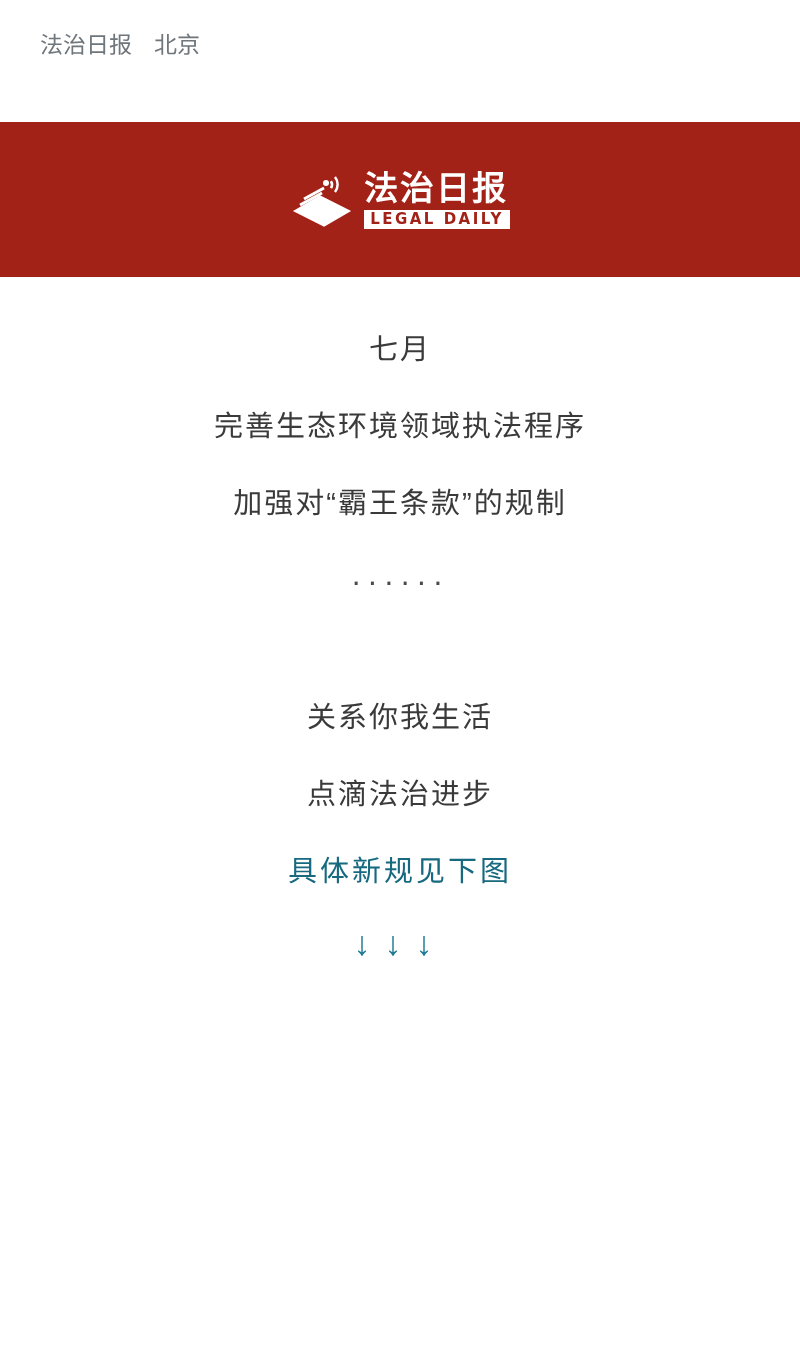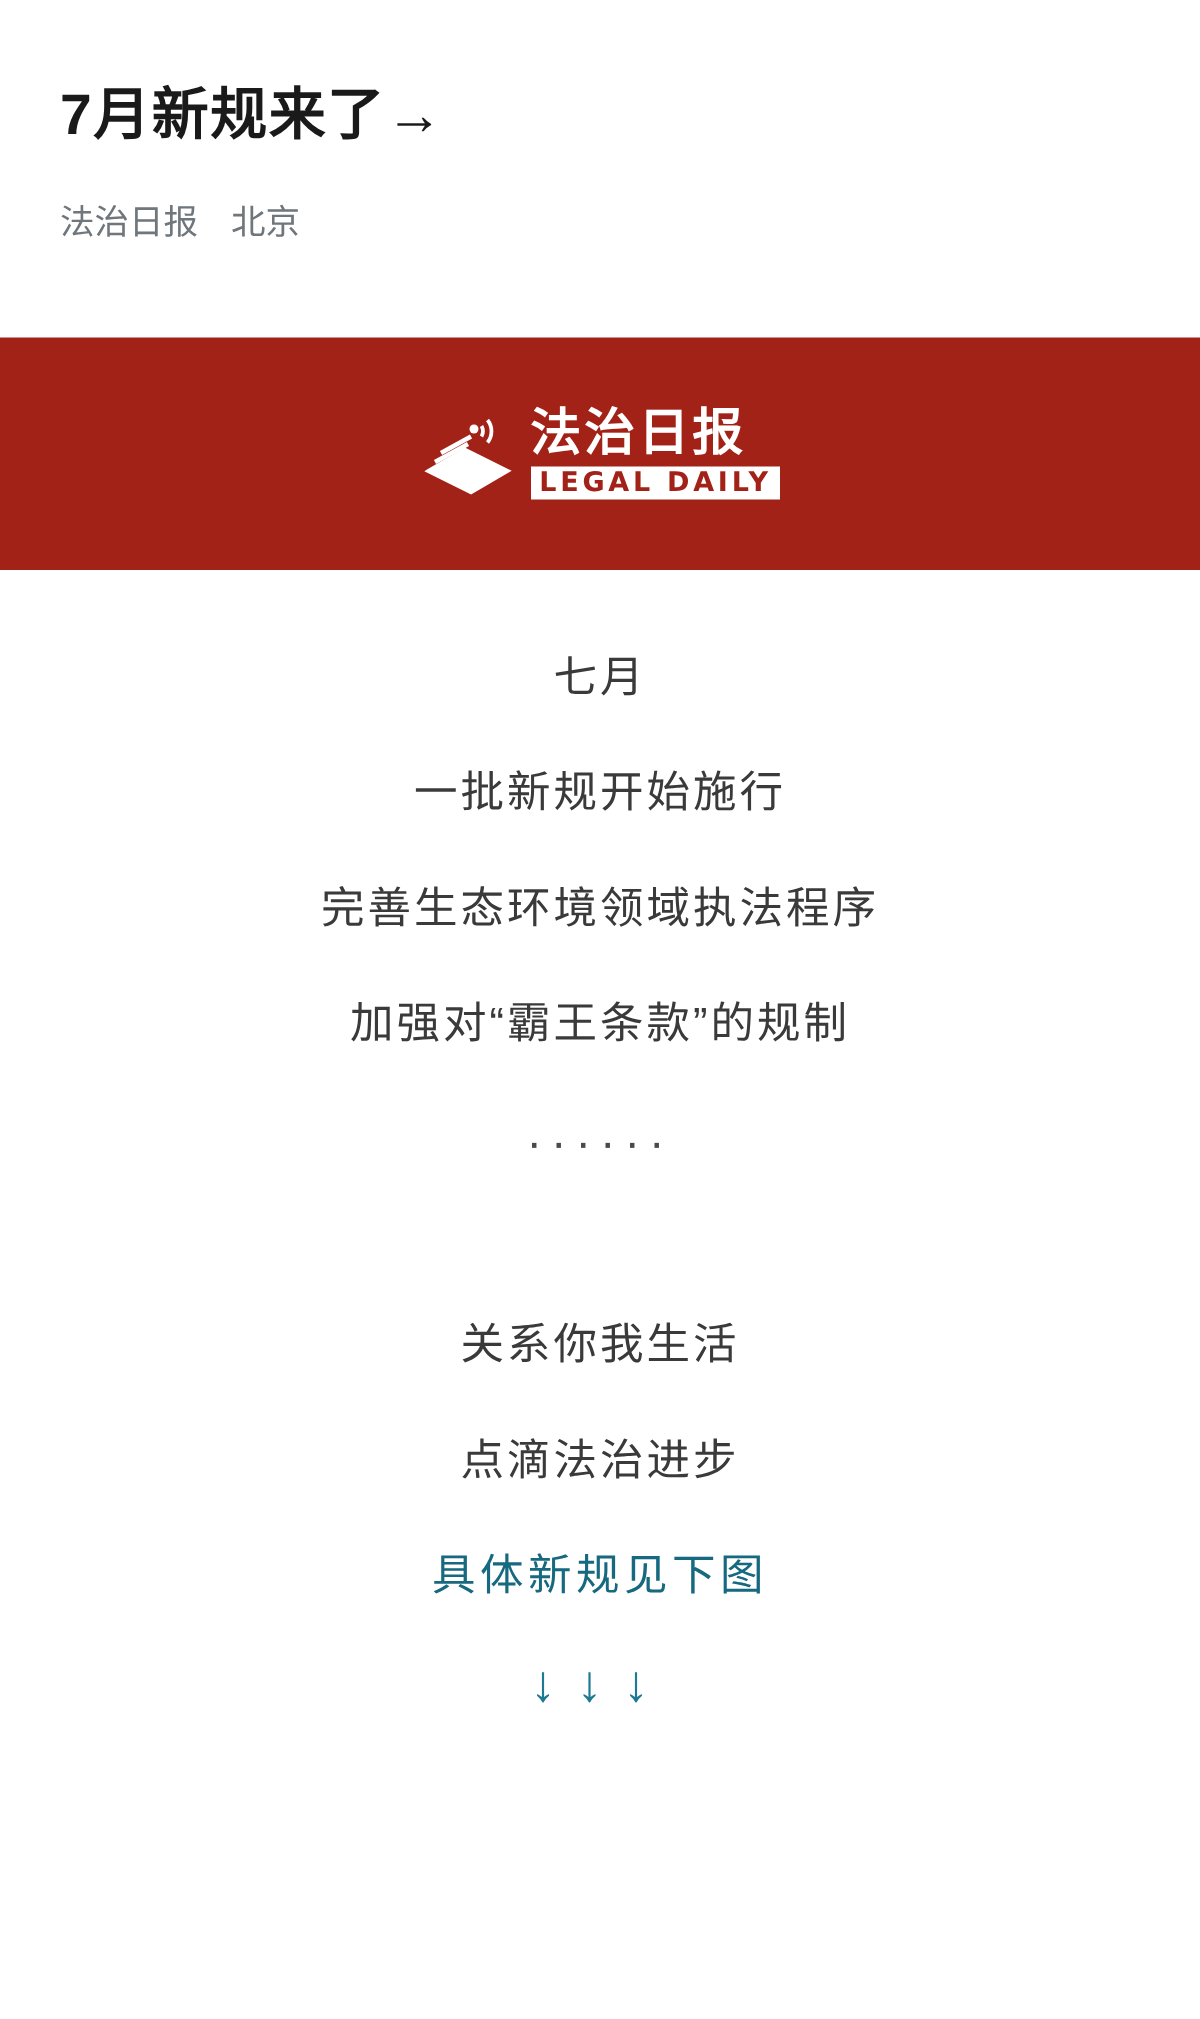--- a/index.html
+++ b/index.html
@@ -85,21 +85,21 @@
   .logo-cn {
     color: #ffffff;
     font-size: 34px;
     font-weight: bold;
     letter-spacing: 2px;
   }
   .logo-en {
     margin-top: 5px;
     color: #a32218;
     background: #ffffff;
-    font-size: 18px;
+    font-size: 15px;
     font-weight: bold;
     letter-spacing: 2.5px;
     padding: 2px 6px 2px 6px;
     font-family: "DejaVu Sans", sans-serif;
   }
 
   
   .poem {
     margin-top: 58px;
     text-align: center;
@@ -133,21 +133,20 @@
     letter-spacing: 14px;
     text-align: center;
     line-height: 1;
   }
 </style>
 </head>
 <body>
 
 <div class="article">
 
-  <h1 class="headline">7月新规来了→</h1>
 
   <div class="meta-row">
     <span class="meta-source">法治日报</span>
     <span class="meta-location">北京</span>
   </div>
 </div>
 
 <div class="banner">
   <div class="logo">
     <span class="logo-mark">
@@ -164,21 +163,20 @@
     </span>
     <span class="logo-text">
       <span class="logo-cn">法治日报</span>
       <span class="logo-en">LEGAL DAILY</span>
     </span>
   </div>
 </div>
 
 <div class="poem">
   <p class="poem-line">七月</p>
-  <p class="poem-line">一批新规开始施行</p>
   <p class="poem-line">完善生态环境领域执法程序</p>
   <p class="poem-line">加强对“霸王条款”的规制</p>
   <p class="poem-line ellipsis">······</p>
   <div class="poem-gap"></div>
   <p class="poem-line">关系你我生活</p>
   <p class="poem-line">点滴法治进步</p>
   <p class="poem-line link">具体新规见下图</p>
   <div class="arrows">↓↓↓</div>
 </div>
 

